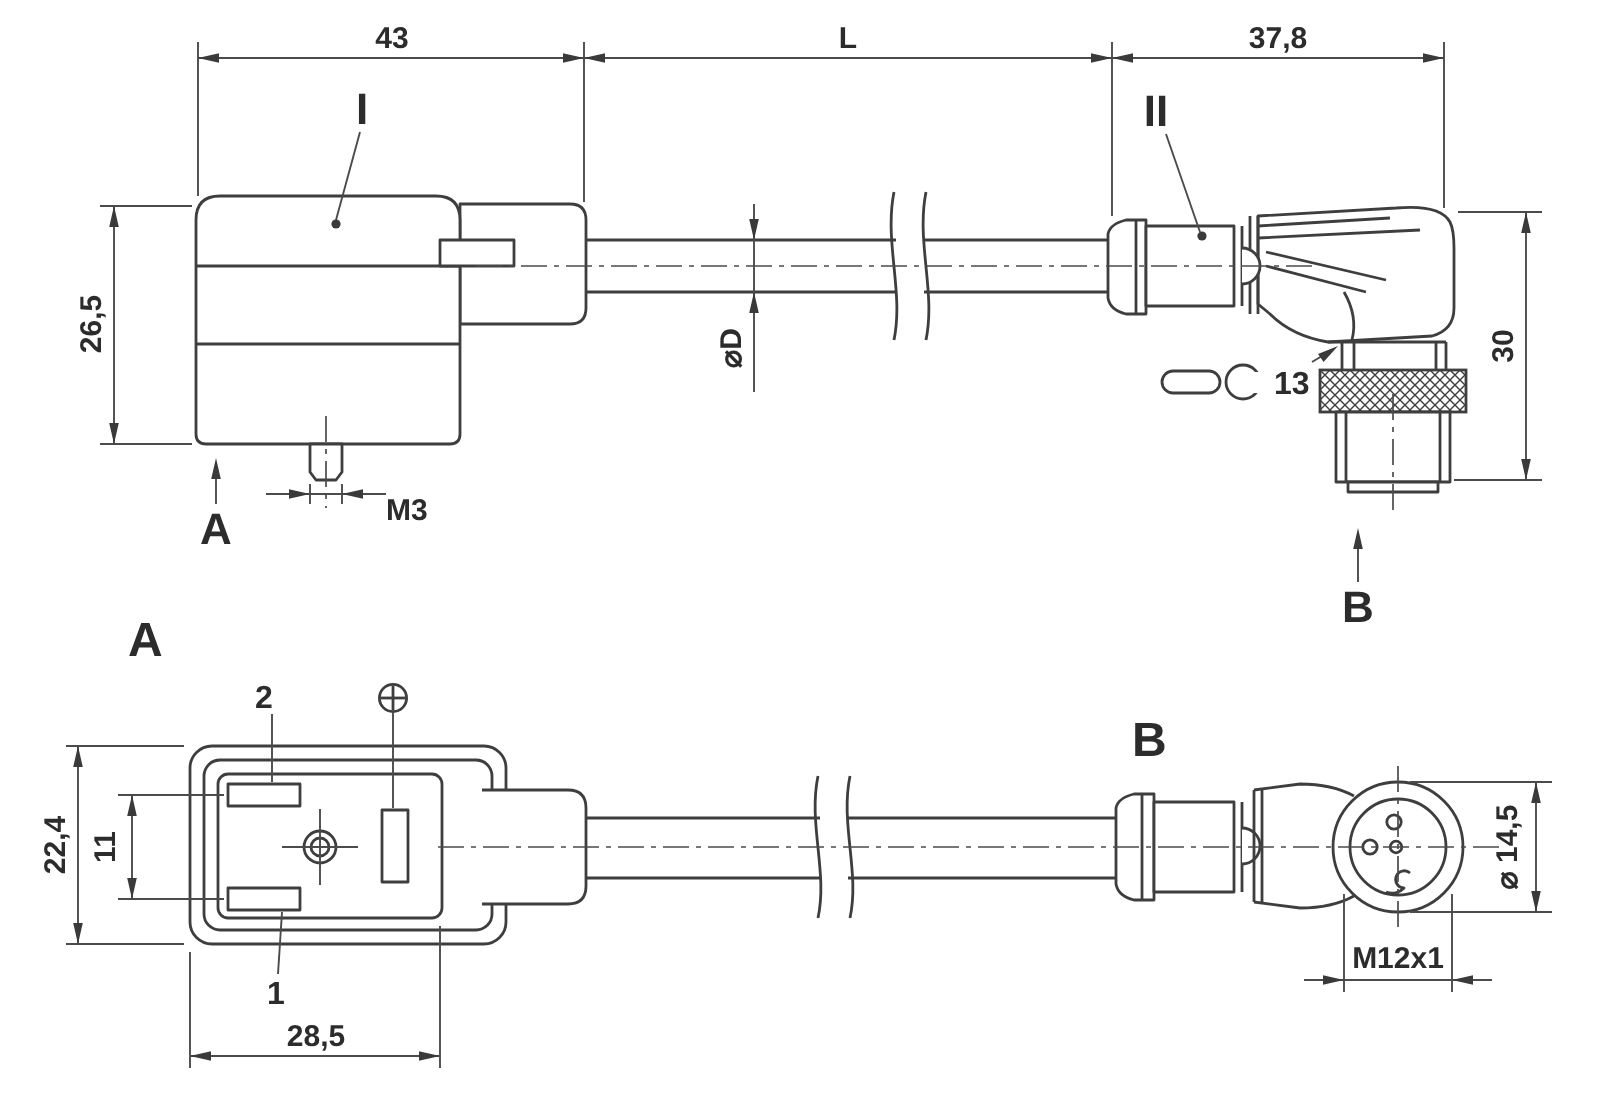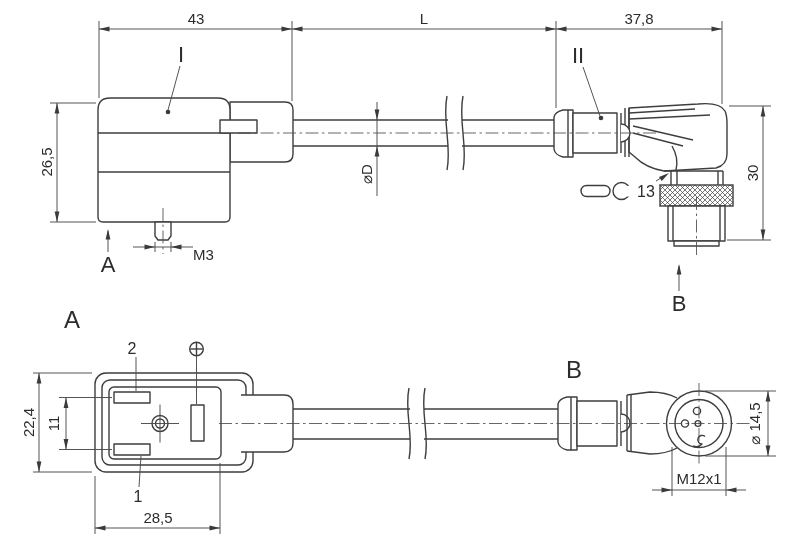--- a/index.html
+++ b/index.html
@@ -1,17 +1,17 @@
 <!DOCTYPE html>
 <html><head>
 <meta charset="utf-8">
 <style>
   html,body{margin:0;padding:0;background:#ffffff;}
   .stage{position:relative;width:800px;height:548px;background:#fff;overflow:hidden;
-         font-family:"Liberation Sans", sans-serif;}
+         font-family:"Liberation Sans", sans-serif;font-weight:bold;}
   svg{display:block}
   .ol{stroke:#3e3e3e;stroke-width:1.4;fill:none;stroke-linejoin:round;}
   .olw{stroke:#3e3e3e;stroke-width:1.4;fill:#ffffff;stroke-linejoin:round;}
   .tl{stroke:#4b4b4b;stroke-width:0.95;fill:none;}
   .cl{stroke:#4b4b4b;stroke-width:0.85;fill:none;stroke-dasharray:13 3.5 2.5 3.5;}
   .mask{fill:#ffffff;stroke:none;}
   .arr{fill:#3a3a3a;stroke:none;}
   .dot{fill:#3a3a3a;stroke:none;}
   .dim-text{font-size:15px;fill:#2c2c2c;}
   .dim-text-lg{font-size:16px;fill:#2c2c2c;}

